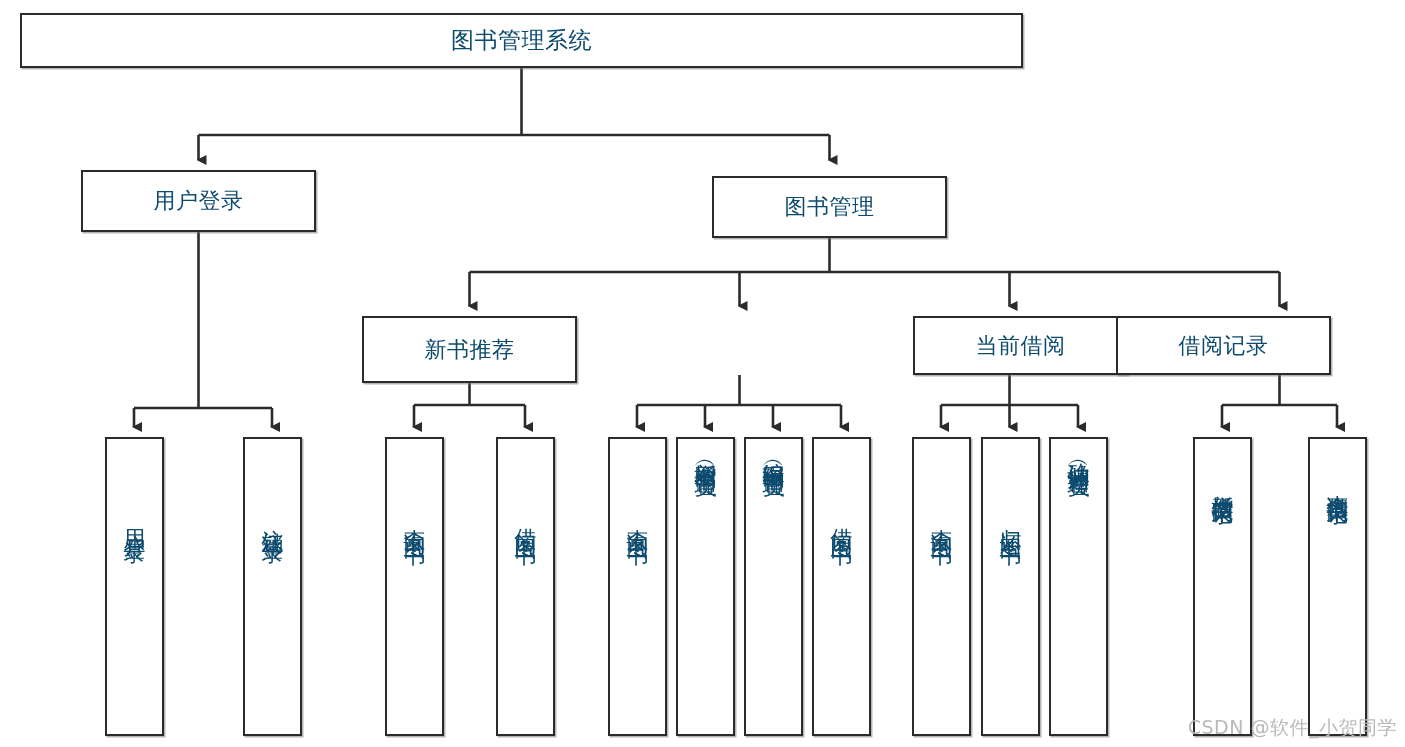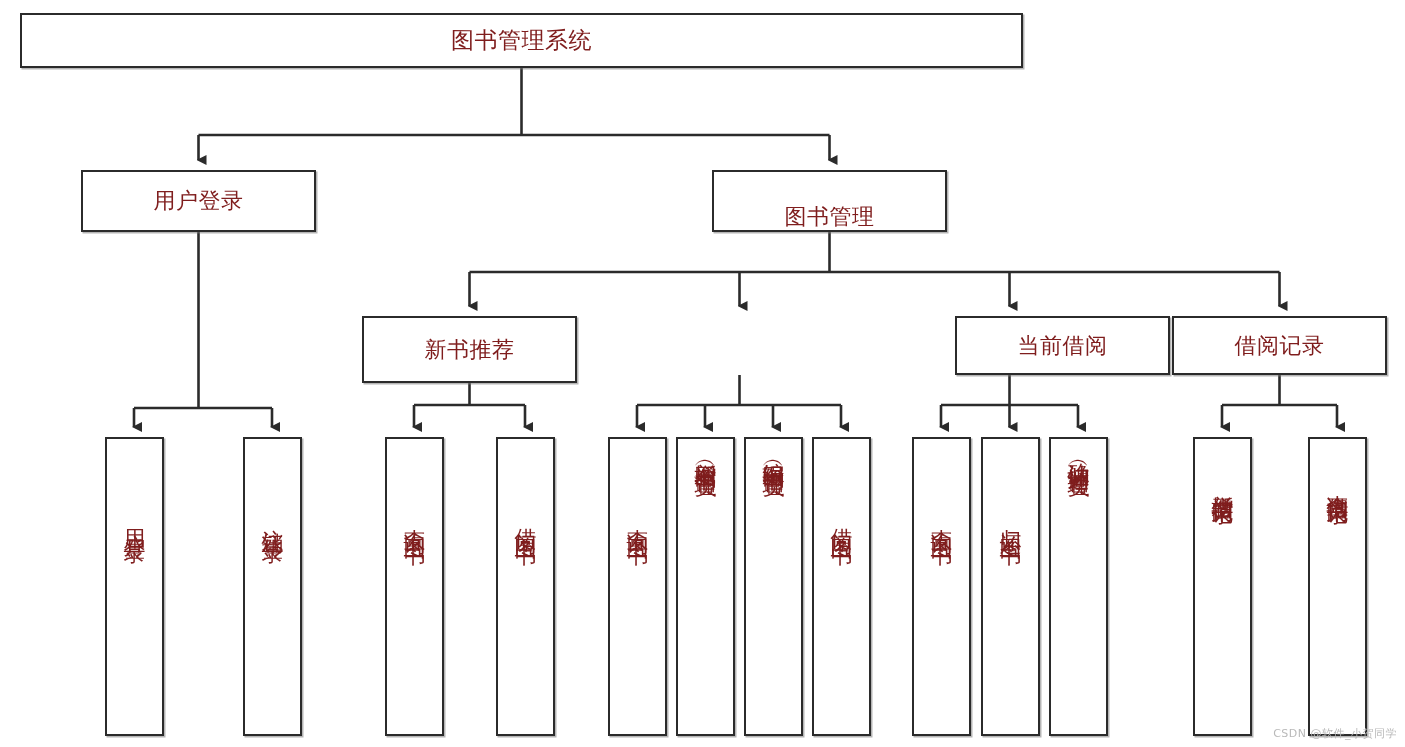--- a/index.html
+++ b/index.html
@@ -30,21 +30,21 @@
   
   .node {
     position: absolute;
     box-sizing: border-box;
     background: #ffffff;
     border: 2px solid #2b2b2b;
     box-shadow: 1.5px 1.5px 0 0 rgba(120,120,120,0.55);
     display: flex;
     align-items: center;
     justify-content: center;
-    color: #7f1d1d;
+    color: #0c4a6e;
   }
   .node .label {
     display: block;
     text-align: center;
     line-height: 1.18;
     letter-spacing: 0.5px;
     white-space: nowrap;
   }
   
   .node.horiz .label {
@@ -68,21 +68,21 @@
     max-height: 100%;
   }
   .node.vert.tall-text .label {
     letter-spacing: 2px;
   }
   
   #watermark {
     position: absolute;
     right: 8px;
     bottom: 6px;
-    font-size: 11px;
+    font-size: 19px;
     color: #b9b9b9;
     letter-spacing: 0.5px;
     white-space: nowrap;
     user-select: none;
   }
 </style>
 </head>
 <body>
 
 <div id="canvas">
@@ -141,34 +141,34 @@
   </svg>
 
   <div class="node horiz root" style="left:20px; top:13px; width:1003px; height:55px;">
     <span class="label">图书管理系统</span>
   </div>
 
   <div class="node horiz" style="left:81px; top:170px; width:235px; height:62px;">
     <span class="label">用户登录</span>
   </div>
 
-  <div class="node horiz" style="left:712px; top:170px; width:235px; height:62px;align-items:flex-end;">
+  <div class="node horiz" style="left:712px; top:176px; width:235px; height:62px;">
     <span class="label">图书管理</span>
   </div>
 
   <div class="node horiz" style="left:362px; top:316px; width:215px; height:67px;">
     <span class="label">新书推荐</span>
   </div>
 
 
-  <div class="node horiz" style="left:955px; top:316px; width:215px; height:59px;">
+  <div class="node horiz" style="left:913px; top:316px; width:215px; height:59px;">
     <span class="label">当前借阅</span>
   </div>
 
-  <div class="node horiz" style="left:1172px; top:316px; width:215px; height:59px;">
+  <div class="node horiz" style="left:1116px; top:316px; width:215px; height:59px;">
     <span class="label">借阅记录</span>
   </div>
 
   <div class="node vert" style="left:105px; top:437px; width:59px; height:299px; padding-top:72px;">
     <span class="label">用户登录</span>
   </div>
 
   <div class="node vert" style="left:243px; top:437px; width:59px; height:299px; padding-top:72px;">
     <span class="label">注销登录</span>
   </div>

